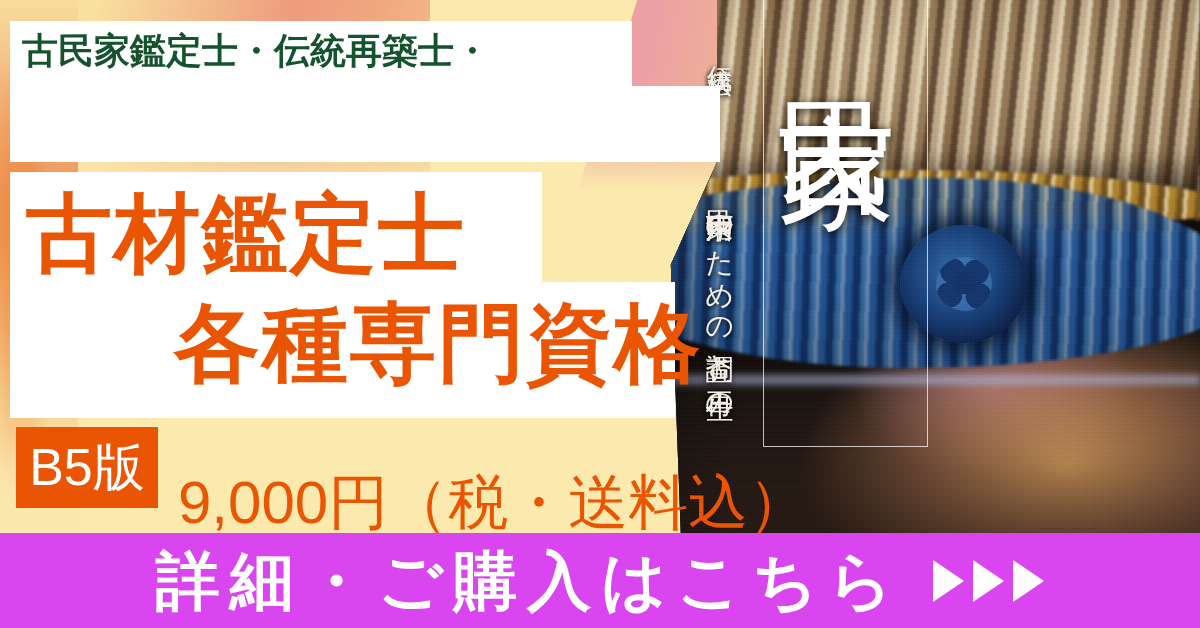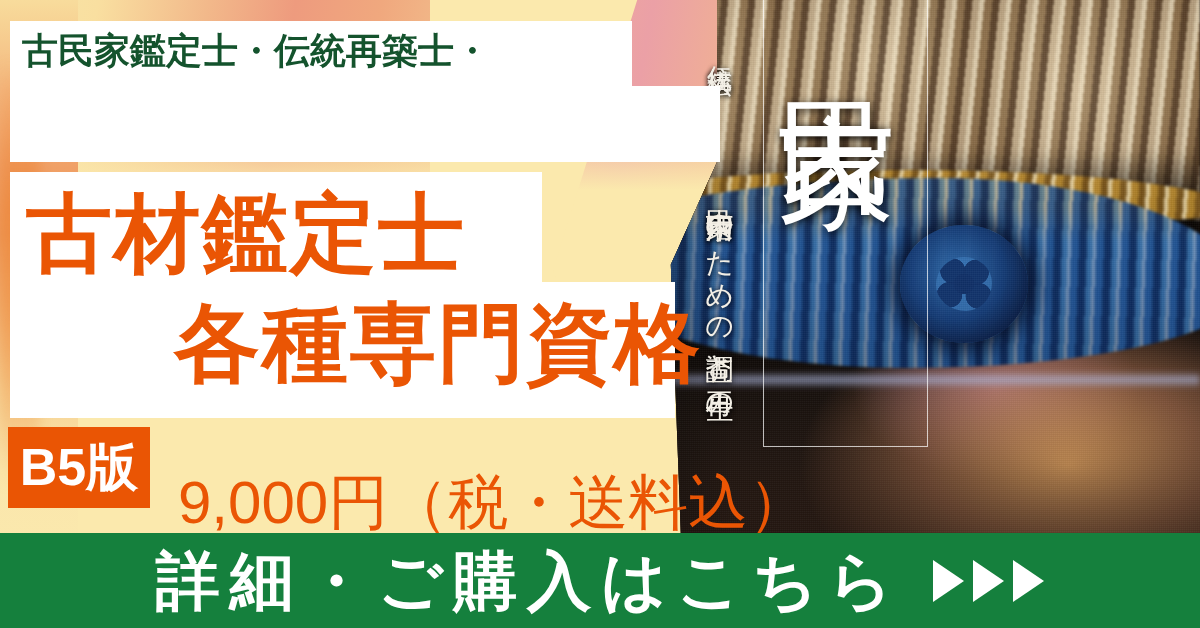--- a/index.html
+++ b/index.html
@@ -236,46 +236,46 @@
     font-size:86px;
     letter-spacing:2px;
     white-space:nowrap;
     line-height:1;
   }
   .headline-a{ left:26px; top:190px; }
   .headline-b{ left:174px; top:300px; }
 
   
   .badge{
-    position:absolute; left:8px; top:427px;
+    position:absolute; left:16px; top:427px;
     width:142px; height:81px;
     background:#EA5504;
     color:#ffffff;
     font-size:52px;
-    font-weight:700;
+    font-weight:400;
     line-height:81px;
     text-align:center;
     letter-spacing:0px;
     box-sizing:border-box;
   }
   .price{
     position:absolute; left:178px; top:437px;
     color:#EA5504;
     font-size:60px;
     font-weight:400;
     letter-spacing:0px;
     white-space:nowrap;
     line-height:1;
     margin-top:36px;
   }
 
   
   .cta{
     position:absolute; left:0; bottom:0; width:1200px; height:95px;
-    background:#15803d;
+    background:#d946ef;
     display:flex; align-items:center; justify-content:center;
     gap:26px;
     cursor:pointer;
   }
   .cta-label{
     color:#ffffff;
     font-size:64px;
     font-weight:700;
     letter-spacing:10px;
     line-height:1;

